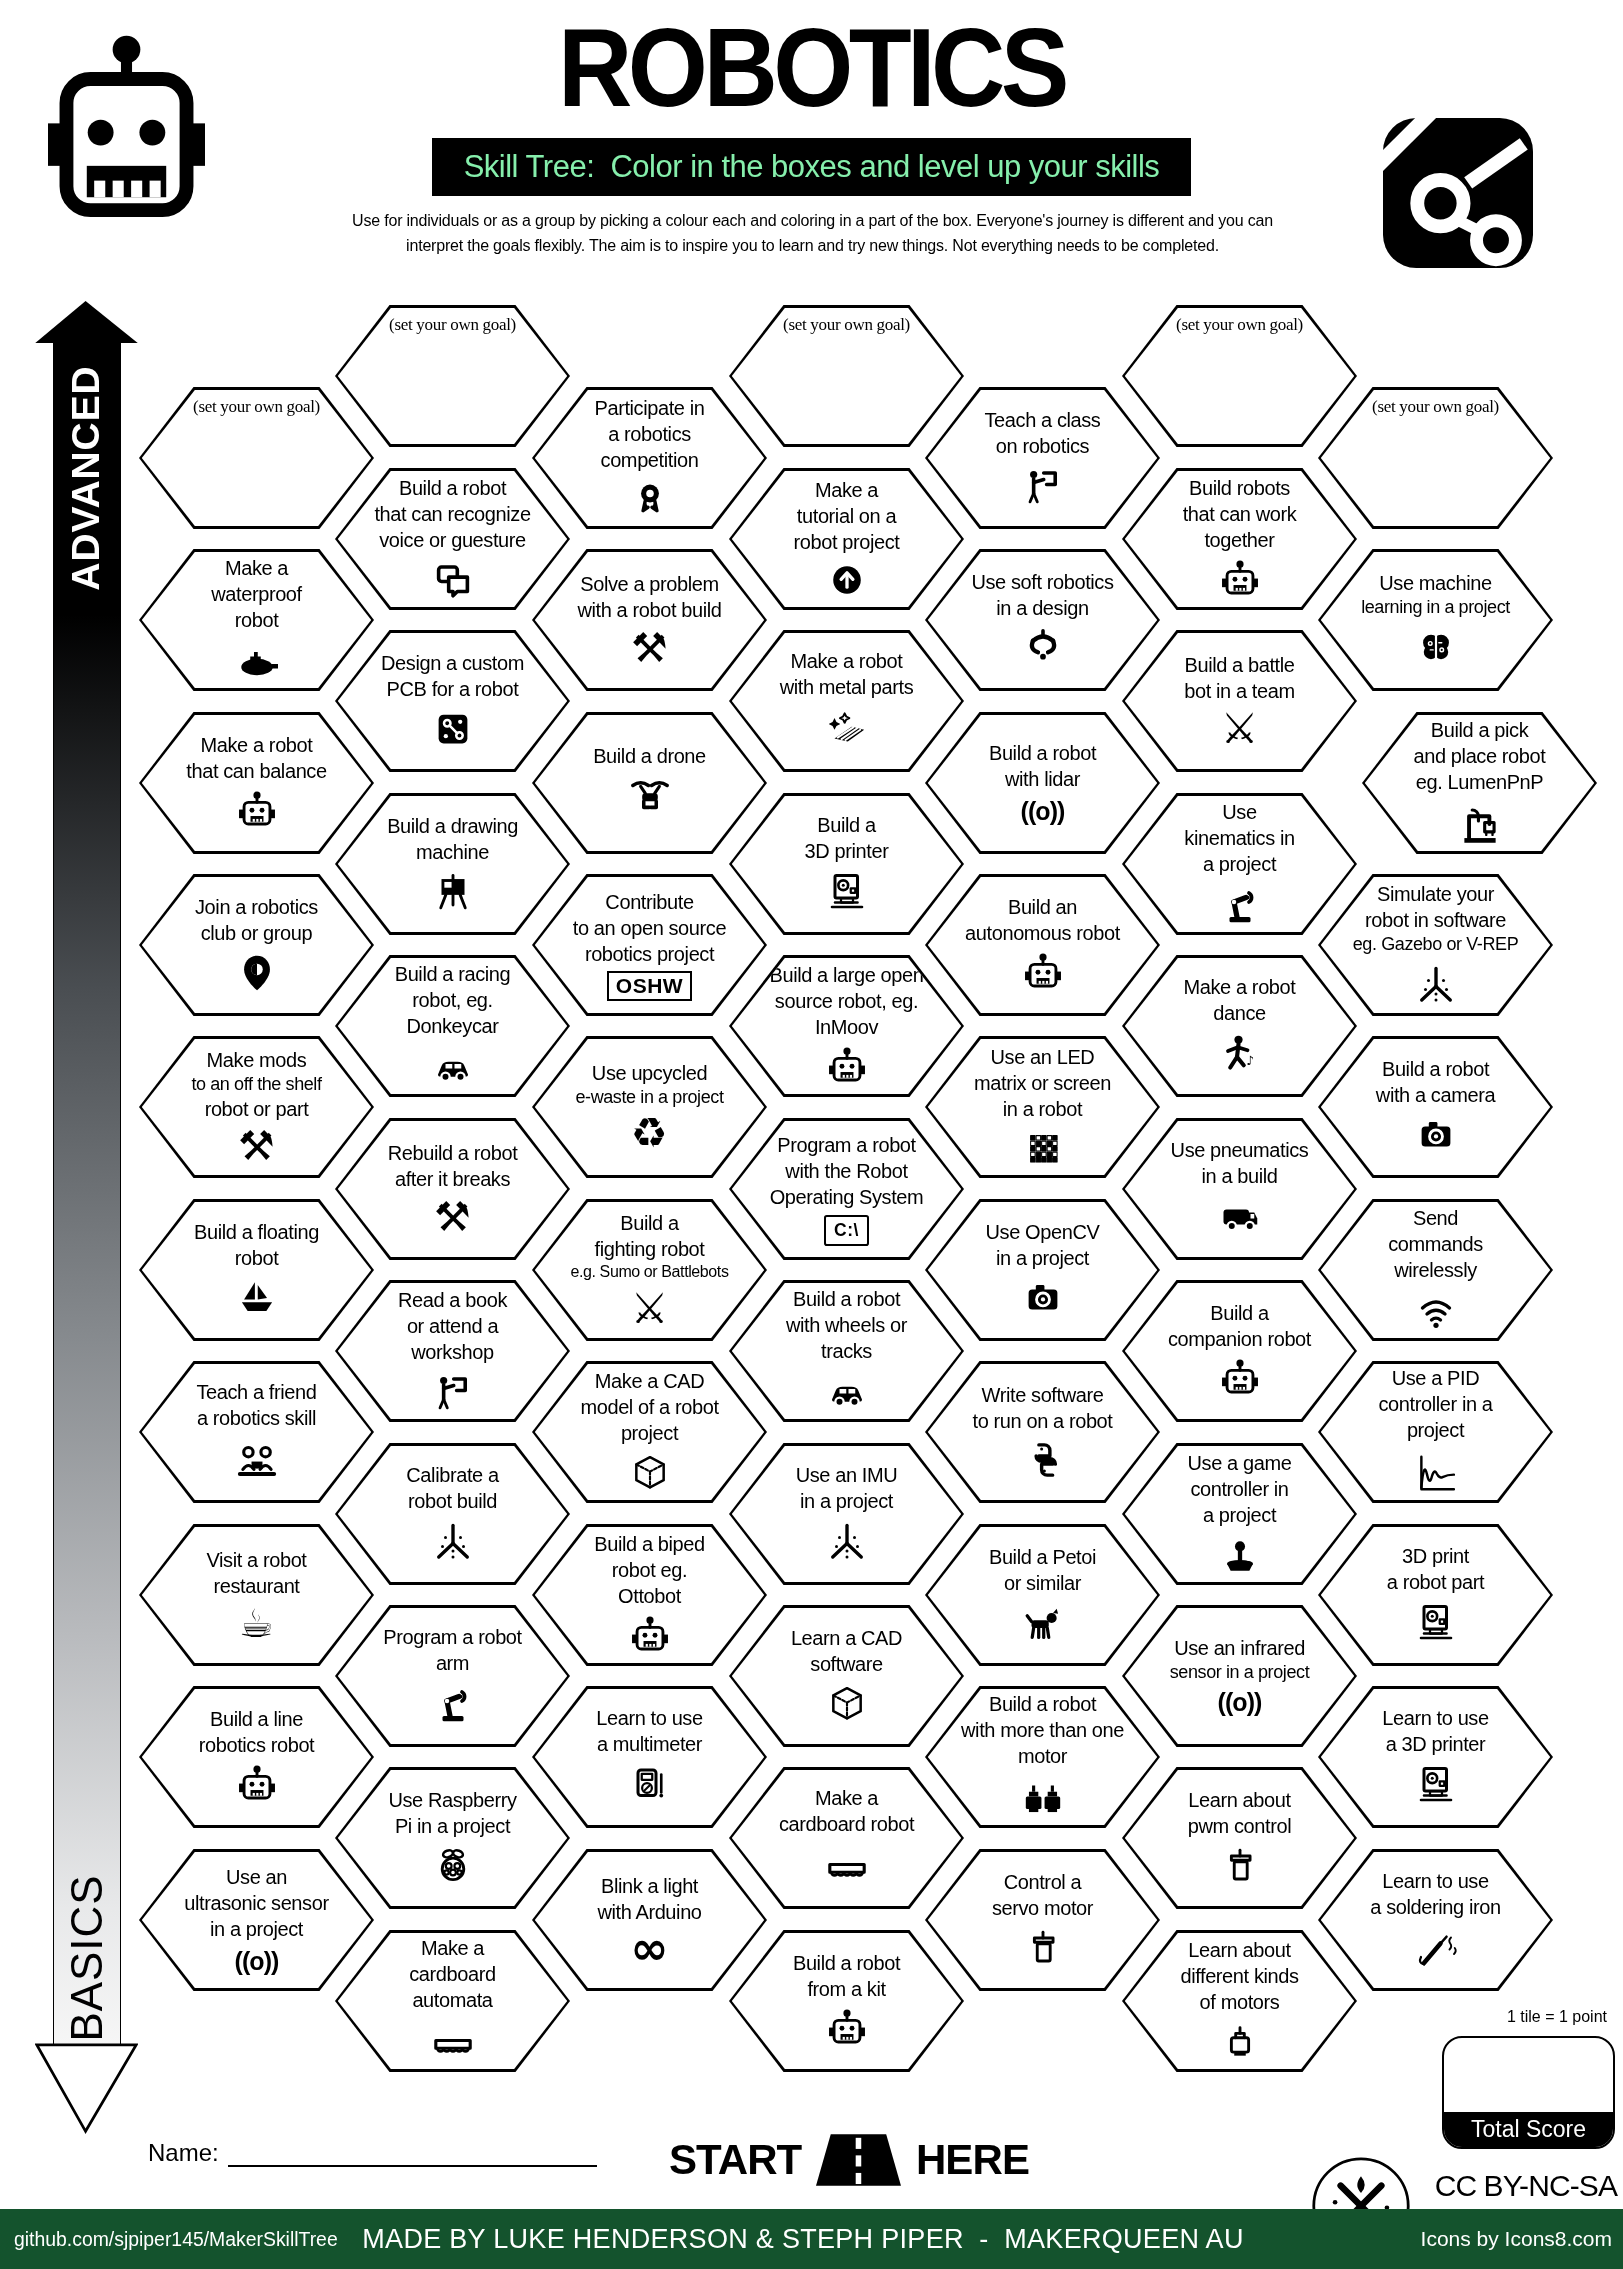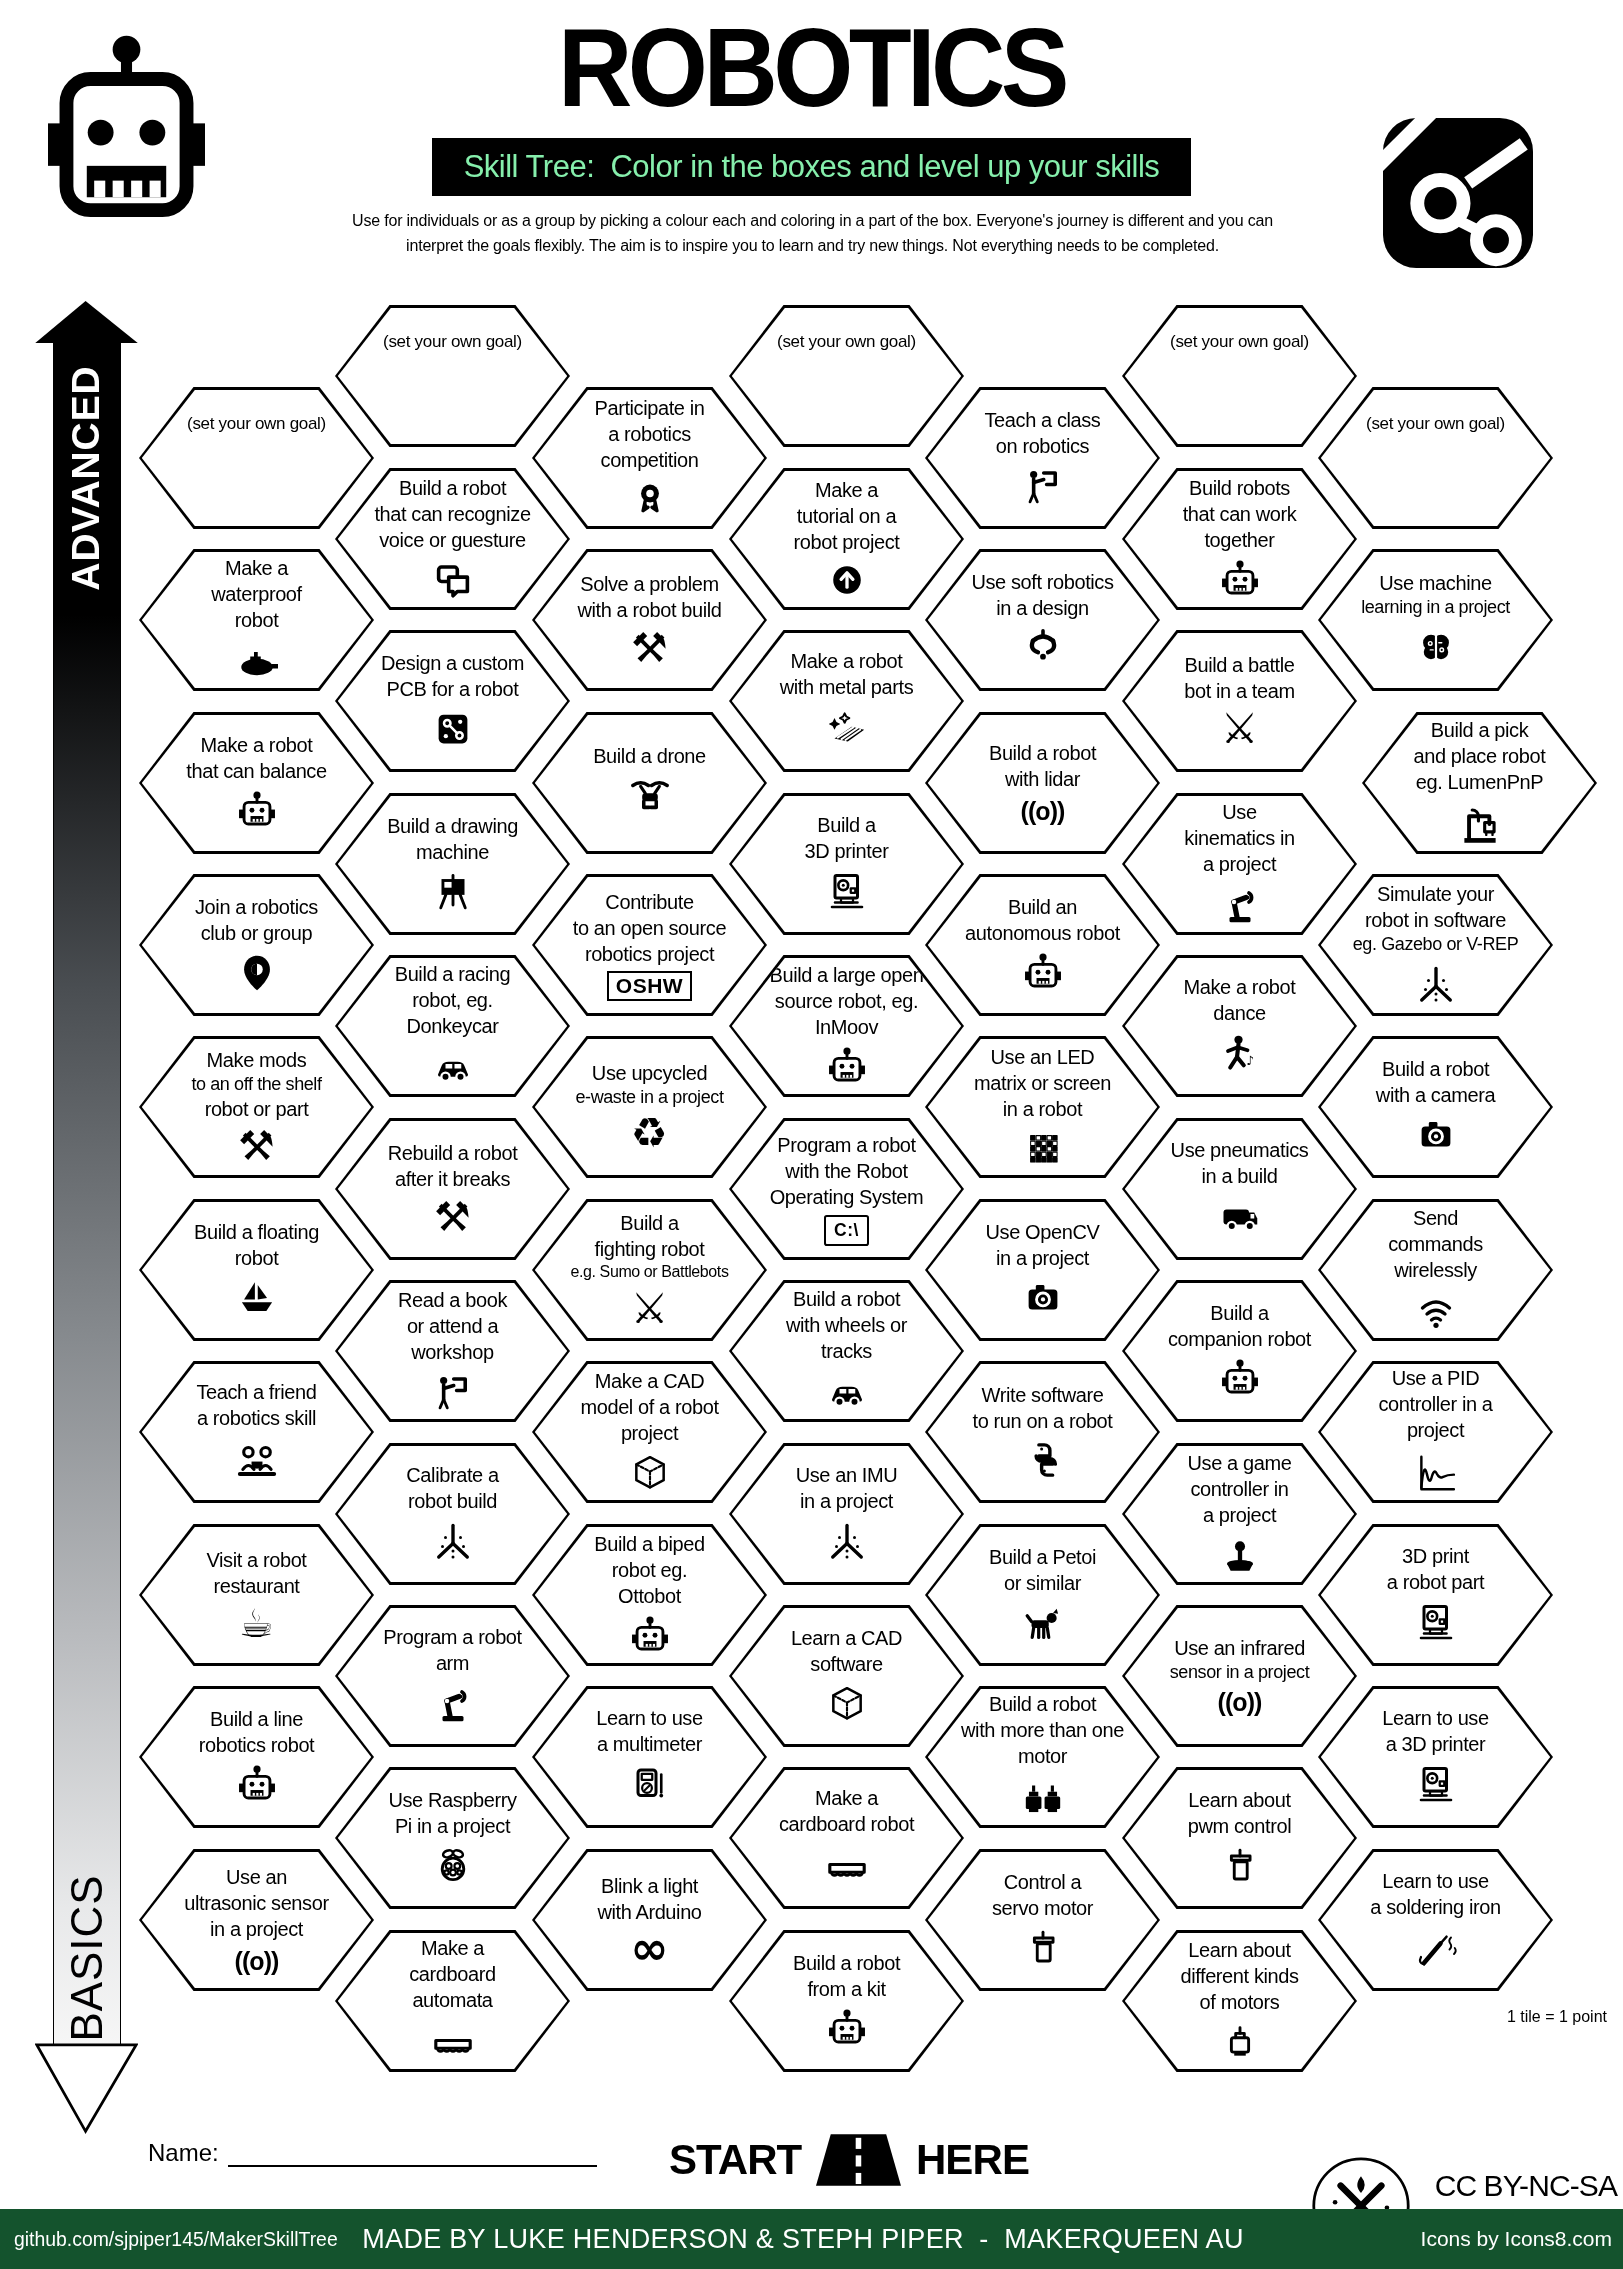--- a/index.html
+++ b/index.html
@@ -22,21 +22,21 @@
        color:#fff;font-size:39px;font-weight:bold;letter-spacing:0.9px;white-space:nowrap;}
   #basics-label{position:absolute;left:87px;top:1958px;transform:translate(-50%,-50%) rotate(-90deg);
        color:#000;font-size:44px;letter-spacing:0.9px;white-space:nowrap;}
   
   .hex{position:absolute;width:235px;height:142px;}
   .hex-out{position:absolute;inset:0;background:#000;
      clip-path:polygon(0% 50%,23.2% 0%,76.8% 0%,100% 50%,76.8% 100%,23.2% 100%);}
   .hex-in{position:absolute;inset:2.8px;background:#fff;
      clip-path:polygon(0% 50%,23.2% 0%,76.8% 0%,100% 50%,76.8% 100%,23.2% 100%);
      display:flex;flex-direction:column;align-items:center;justify-content:center;text-align:center;}
-  .hex-in.goal{justify-content:flex-start;padding-top:24px;}
+  .hex-in.goal{justify-content:flex-start;padding-top:7px;font-family:Liberation Serif, serif;}
   .goal-label{font-size:17px;letter-spacing:-0.3px;}
   .line{font-size:20px;line-height:1.3;letter-spacing:-0.4px;white-space:nowrap;}
   .line.sm{font-size:18px;}
   .line.xs{font-size:16px;}
   .hexicon{margin-top:4.6px;display:flex;align-items:center;justify-content:center;}
   .hexicon svg{display:block;}
   .glyph{font-family:"DejaVu Sans",sans-serif;line-height:1;}
   .sensor-txt{font-size:25px;font-weight:bold;letter-spacing:-0.9px;}
   .boxed{border:2.8px solid #000;font-weight:bold;padding:0.9px 6.5px;font-size:21px;letter-spacing:0.5px;}
   .boxed.term{font-size:17.5px;border-radius:2.8px;padding:2.8px 8.3px;}
@@ -1330,20 +1330,23 @@
     </svg>
     <span class="st">HERE</span>
   </div>
 
   <div id="name-row">
     <span id="name-label">Name:</span>
     <span id="name-line"></span>
   </div>
 
   <div id="tile-note">1 tile = 1 point</div>
+  <div id="score-box">
+    <div id="score-band">Total Score</div>
+  </div>
 
   <div id="cc-badge">
     <svg width="100" height="100" viewBox="0 0 108 108">
       <circle cx="54" cy="54" r="51" fill="#fff" stroke="#000" stroke-width="3"></circle>
       <line x1="30" y1="78" x2="76" y2="32" stroke="#000" stroke-width="7" stroke-linecap="round"></line>
       <line x1="32" y1="32" x2="78" y2="78" stroke="#000" stroke-width="7" stroke-linecap="round"></line>
       <circle cx="33" cy="79" r="9" fill="#fff" stroke="#000" stroke-width="5"></circle>
       <path d="M54 22 q8 10 0 18 q-8 -8 0 -18" fill="#000"></path>
       <circle cx="26" cy="50" r="2.5" fill="#000"></circle>
         <circle cx="82" cy="56" r="2.5" fill="#000"></circle>

